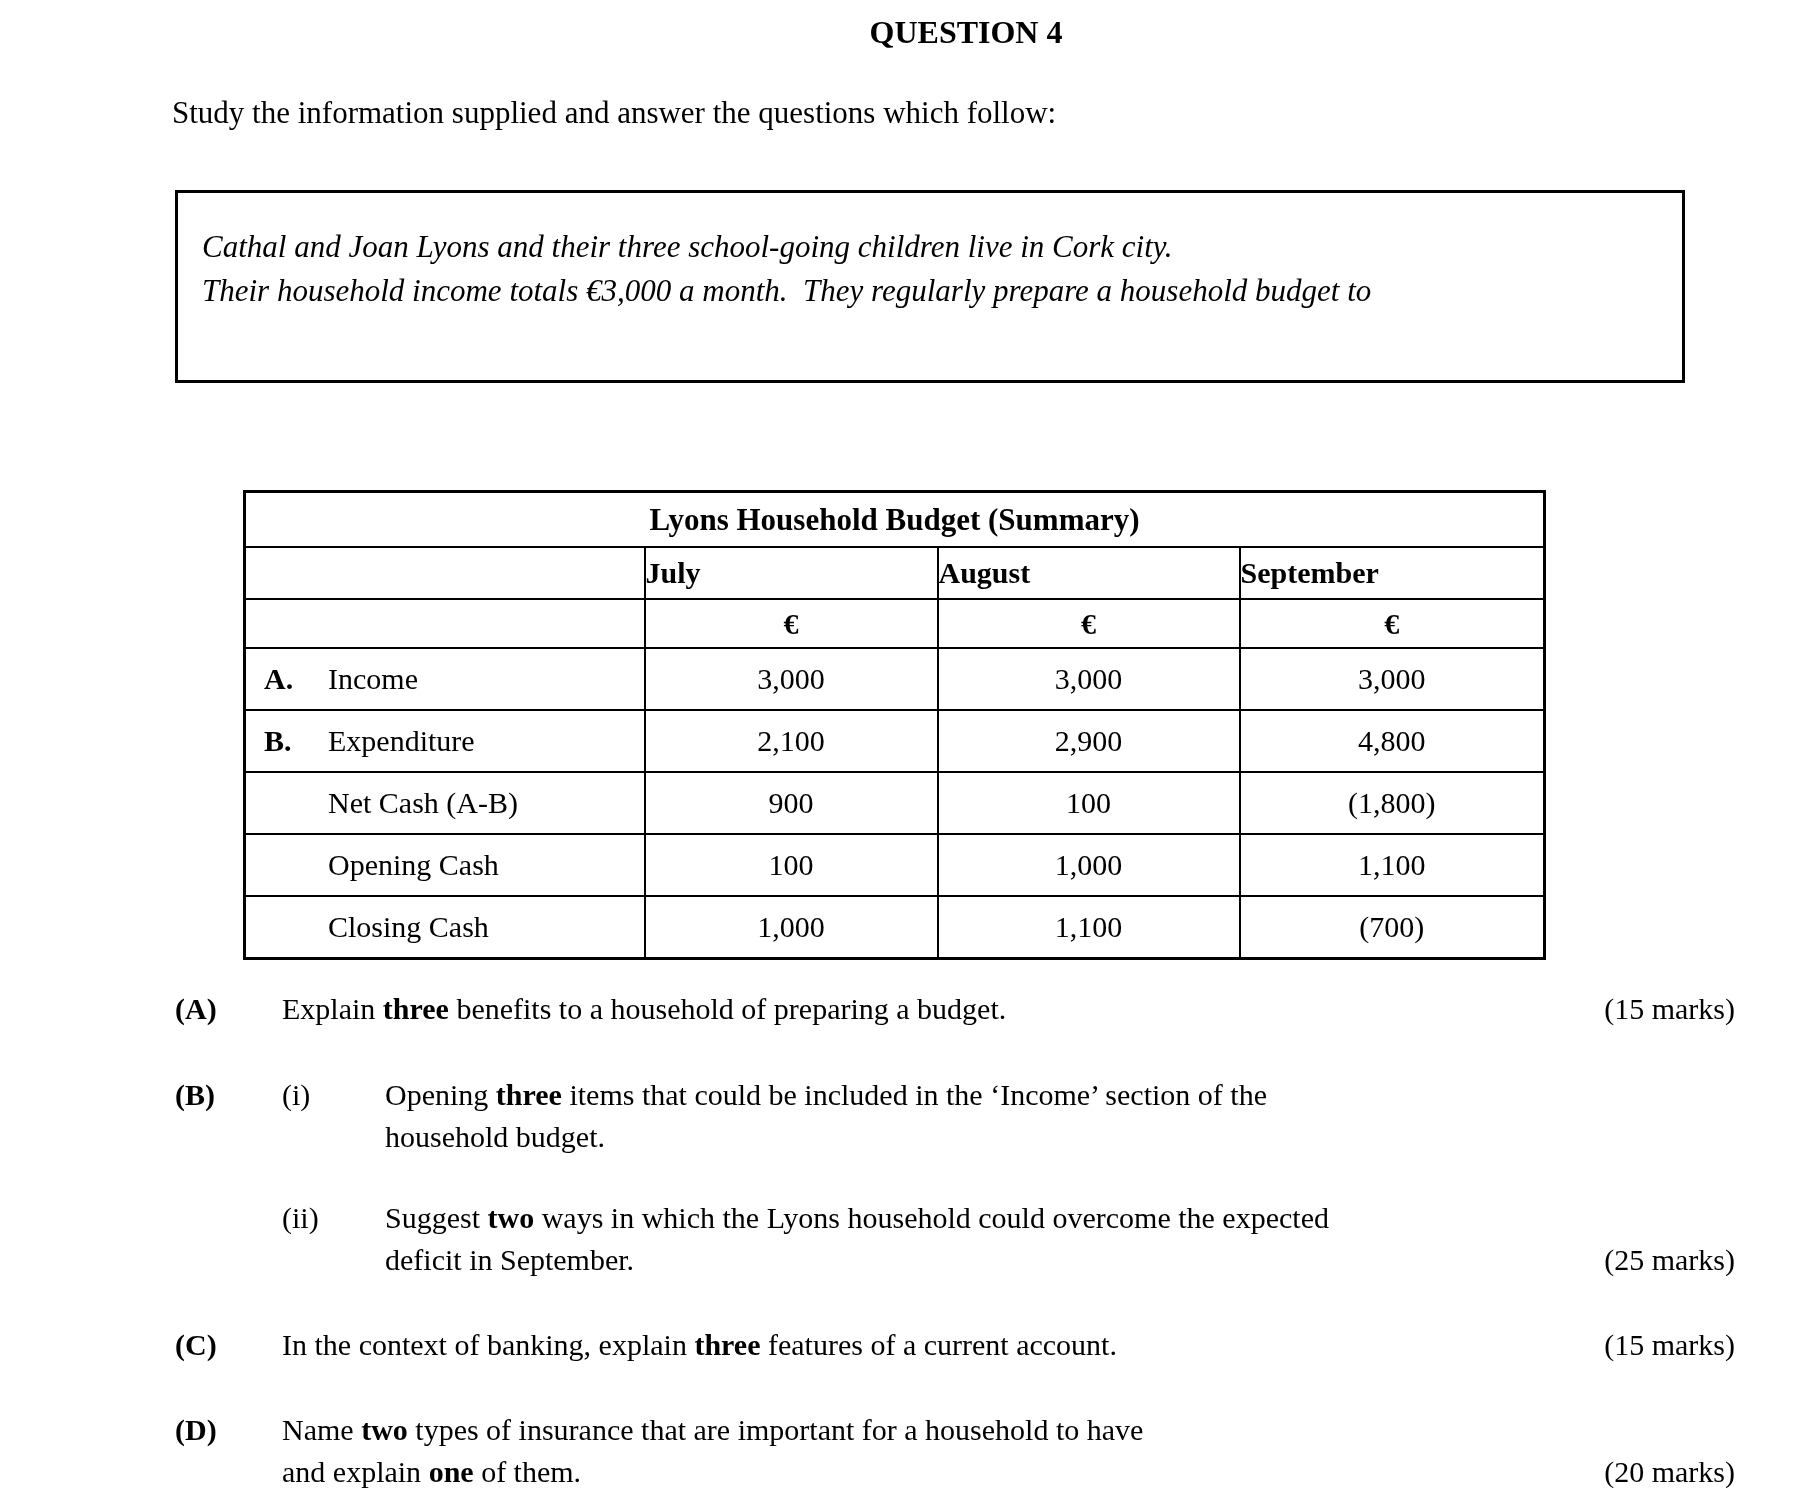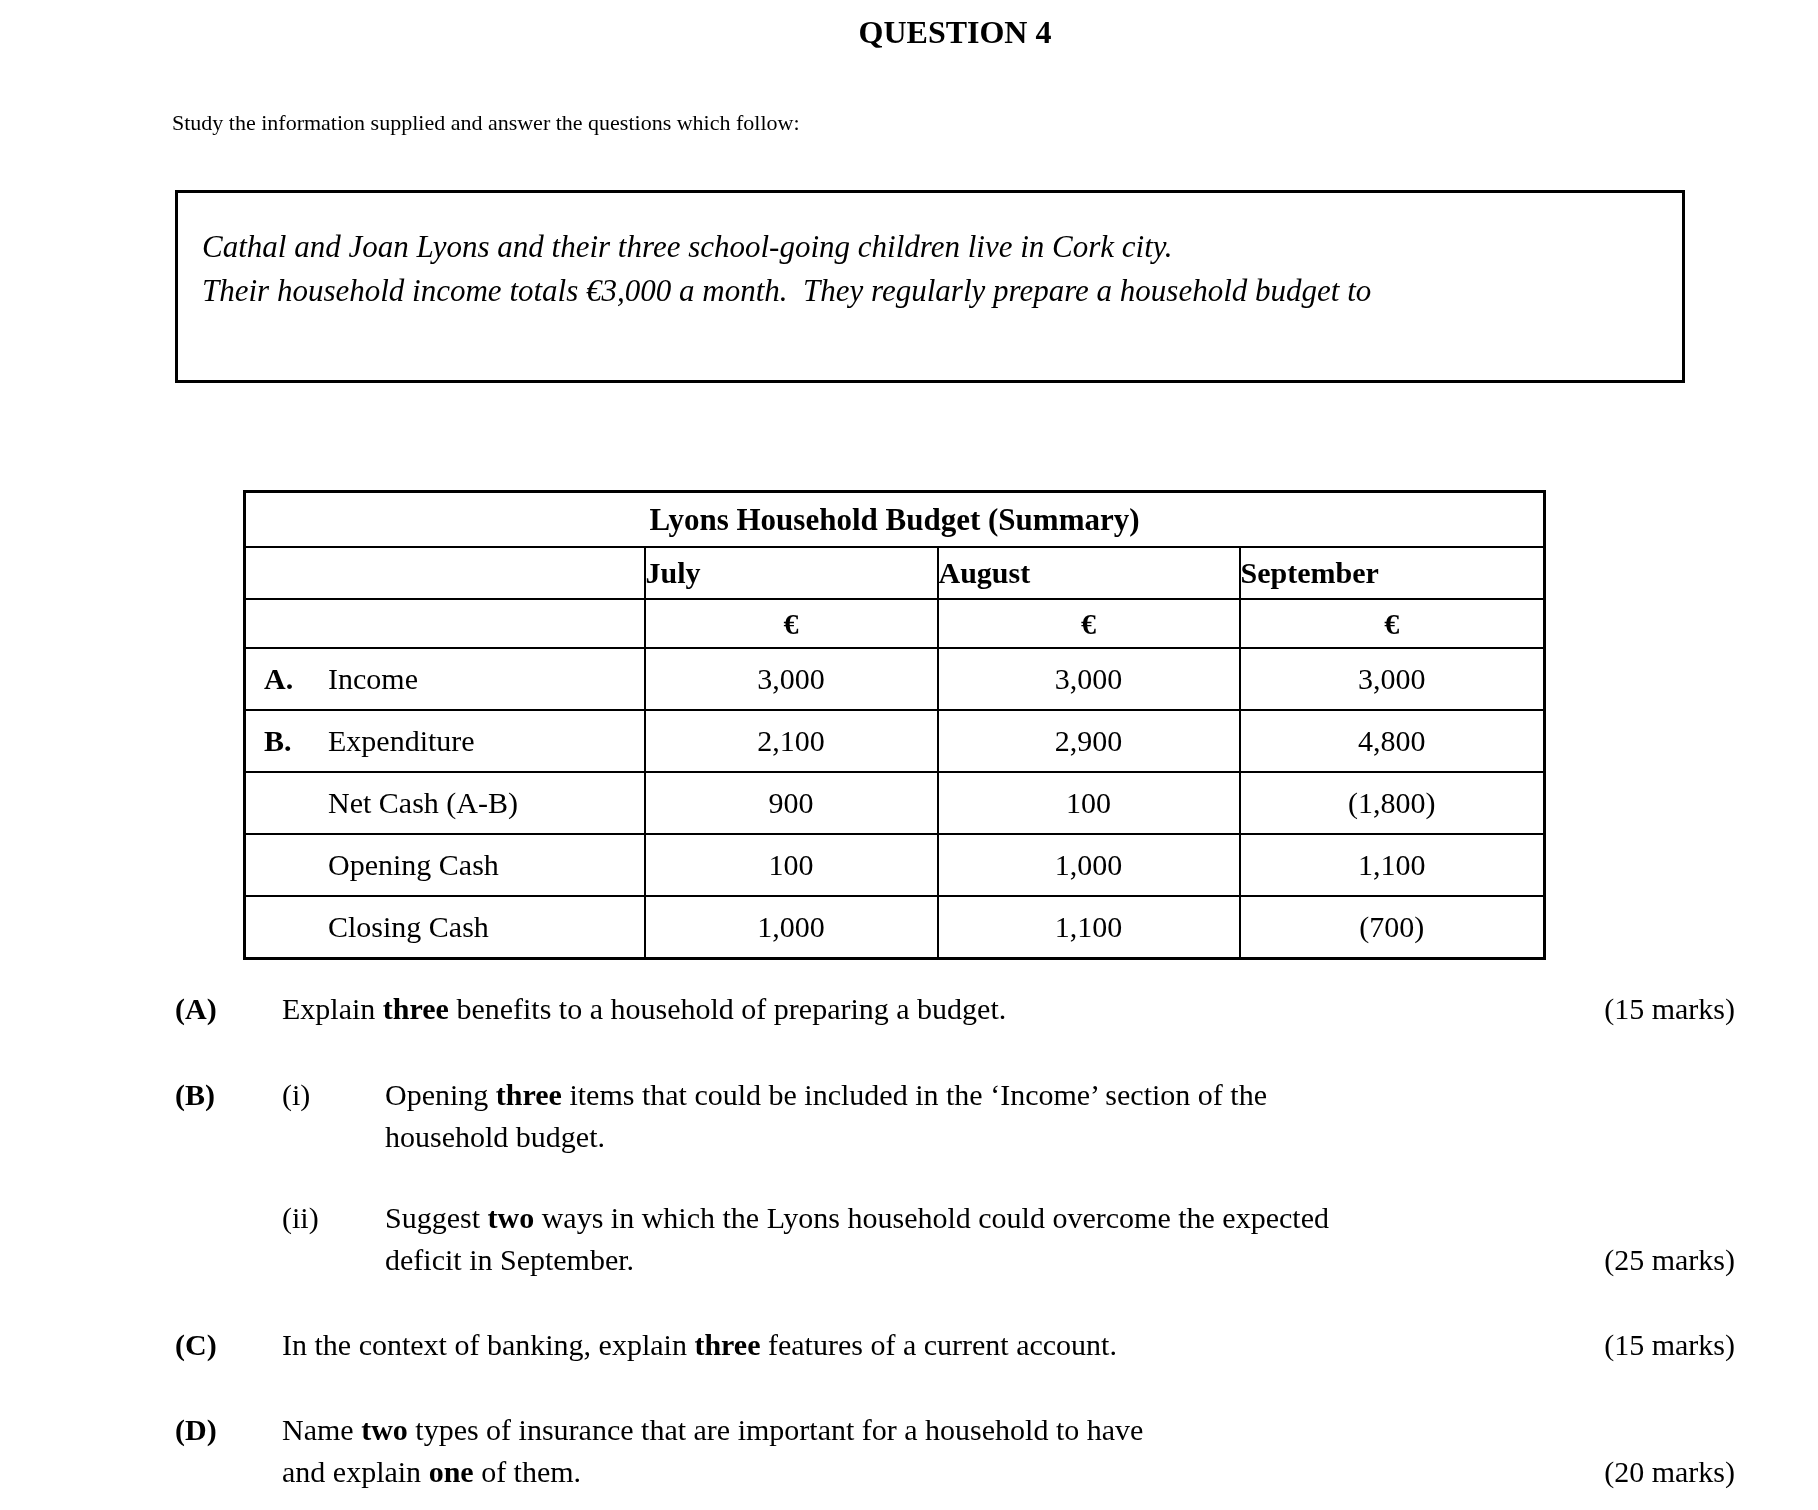--- a/index.html
+++ b/index.html
@@ -5,25 +5,25 @@
   html,body { margin:0; padding:0; background:#fff; }
   .page {
     position:relative;
     width:1818px; height:1510px;
     background:#ffffff; color:#000000;
     font-family:"Liberation Serif","DejaVu Serif",serif;
     font-size:30px;
     overflow:hidden;
   }
   .doc-title {
-    position:absolute; top:14px; left:175px; width:1560px;
+    position:absolute; top:14px; left:186px; width:1560px;
     text-align:center; font-weight:bold; font-size:32px;
   }
   .intro {
-    position:absolute; top:110px; left:172px; font-size:22px;
+    position:absolute; top:95px; left:172px; font-size:31px;
   }
   .scenario-box {
     position:absolute; top:190px; left:175px;
     width:1510px; height:193px;
     border:3px solid #000; box-sizing:border-box;
   }
   .scenario-inner {
     padding:32px 26px 0 24px;
     font-style:italic; font-size:31px; line-height:44px;
   }

